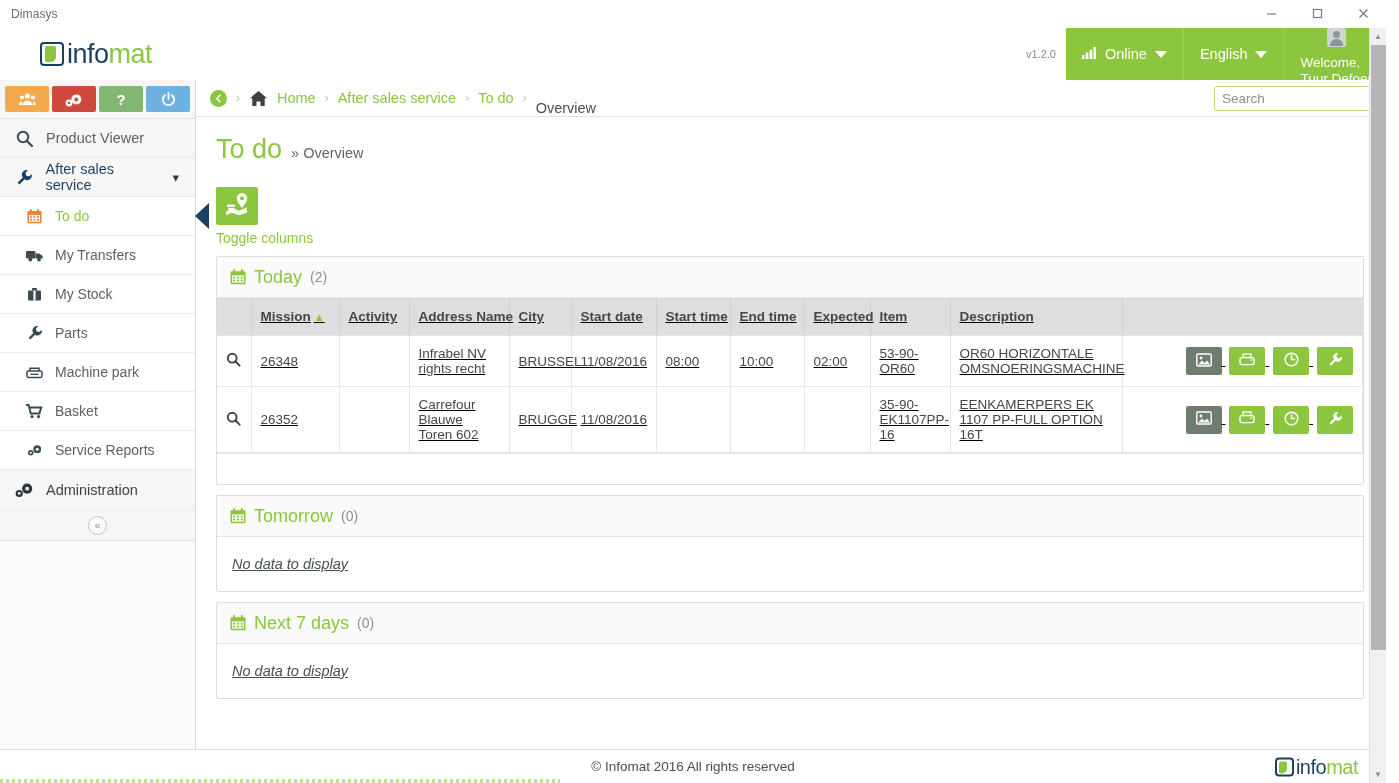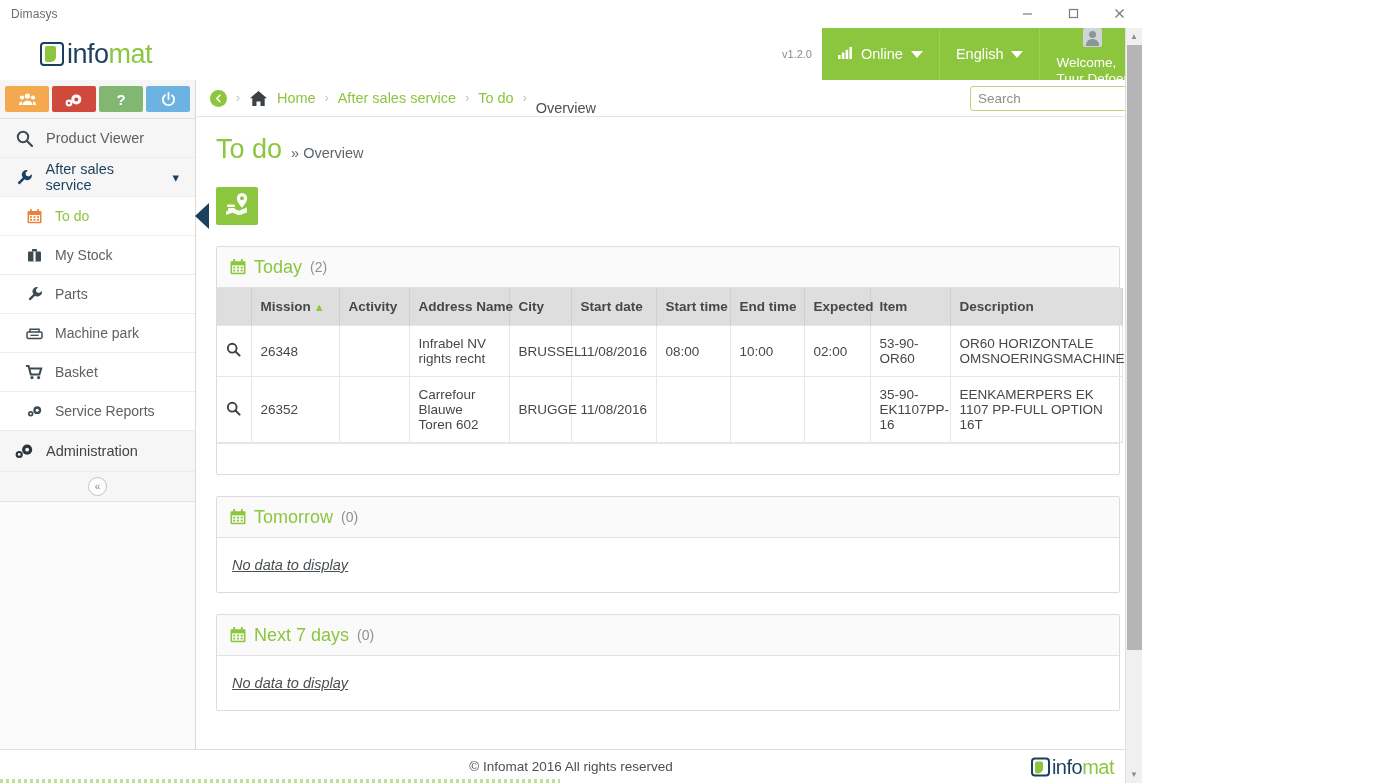--- a/index.html
+++ b/index.html
@@ -2,21 +2,21 @@
 <html><head>
 <meta charset="utf-8">
 <style>
   * { box-sizing: border-box; margin: 0; padding: 0; }
   html, body {
     width: 1399px; height: 783px;
     font-family: "Liberation Sans", sans-serif;
     background: #ffffff;
     overflow: hidden;
   }
-  .app { position: relative; width: 1142px; height: 783px; display: flex; flex-direction: column; }
+  .app { position: relative; width: 1386px; height: 783px; display: flex; flex-direction: column; }
 
   
   .titlebar {
     height: 28px; flex: 0 0 28px;
     display: flex; align-items: center;
     background: #ffffff;
     border-bottom: 1px solid #ffffff;
   }
   .titlebar-title {
     font-size: 12px; color: #6c6c6c; padding-left: 11px; letter-spacing: .1px;
@@ -175,31 +175,31 @@
   .page-sub { font-size: 14.5px; color: #5f666b; }
 
   .toggle-wrap { padding-top: 17px; }
   .toggle-btn {
     width: 42px; height: 38px; background: #8cc63e; border-radius: 2px;
     display: flex; align-items: center; justify-content: center; cursor: pointer;
   }
   .toggle-label { font-size: 14px; color: #8cc63e; padding-top: 5px; cursor: pointer; }
 
   .panel {
-    border: 1px solid #dcdcdc; border-radius: 2px; margin-top: 21px; background: #fff;
+    border: 1px solid #dcdcdc; border-radius: 2px; margin-top: 10px; background: #fff;
   }
   .panel-head {
     height: 41px; display: flex; align-items: center; gap: 8px;
     padding: 0 13px; background: #fafafa; border-bottom: 1px solid #e2e2e2;
   }
   .panel-title { font-size: 18px; color: #8cc63e; }
   .panel-count { font-size: 14px; color: #8b9095; }
   .cal-ico { color: #8cc63e; display: flex; }
 
-  table.grid { width: 100%; border-collapse: collapse; table-layout: fixed; }
+  table.grid { width: 100%; border-collapse: collapse; table-layout: fixed; text-decoration: underline; }
   table.grid th {
     background: #dedede; color: #44484b; font-size: 13.5px; font-weight: bold;
     text-align: left; padding: 11px 9px; border-right: 1px solid #d0d0d0;
     white-space: nowrap;
   }
   table.grid th:last-child { border-right: none; }
   table.grid td {
     border: 1px solid #e6e6e6; border-left: none; padding: 10px 9px;
     font-size: 13.5px; color: #44484b; vertical-align: middle;
   }
@@ -397,20 +397,31 @@
                   <rect x="3" y="10" width="2" height="1.7"></rect>
                   <rect x="6.5" y="10" width="2" height="1.7"></rect>
                   <rect x="10" y="10" width="2" height="1.7"></rect>
                 </g>
               </svg>
           </span>
           <span>To do</span>
           <span class="active-pointer"></span>
         </div>
 
+        <div class="nav-item sub">
+          <span class="ico">
+            <svg width="17" height="13" viewBox="0 0 17 13">
+                <rect x="0" y="2" width="9.5" height="7.5" rx="1" fill="currentColor"></rect>
+                <path d="M9.8 4.4h3.4L16.6 7v2.5H9.8z" fill="currentColor"></path>
+                <circle cx="4.3" cy="10.6" r="1.9" fill="currentColor"></circle>
+                <circle cx="13" cy="10.6" r="1.9" fill="currentColor"></circle>
+              </svg>
+          </span>
+          <span>My Transfers</span>
+        </div>
 
         <div class="nav-item sub">
           <span class="ico">
             <svg width="15" height="15" viewBox="0 0 15 15">
                 <rect x="1" y="3.6" width="13" height="10" rx="1" fill="currentColor"></rect>
                 <rect x="5" y="1" width="5" height="2.4" rx=".6" fill="currentColor"></rect>
                 <rect x="6.4" y="3.6" width="2.2" height="10" fill="#fbfbfb"></rect>
               </svg>
           </span>
           <span>My Stock</span>
@@ -519,20 +530,21 @@
               <span>
                 <svg width="25" height="22" viewBox="0 0 25 22">
                   <path d="M1 18.5 7.5 15l6.5 2.8 8-3.5v5.2l-8 3-6.5-2.8L1 22z" fill="#fff" opacity=".92"></path>
                   <rect x="2" y="11.5" width="8" height="2.4" rx="1" fill="#fff"></rect>
                   <rect x="3.2" y="15" width="6.6" height="2.2" rx="1" fill="#fff"></rect>
                   <path d="M17 0a5.2 5.2 0 0 0-5.2 5.2c0 3.9 5.2 9.6 5.2 9.6s5.2-5.7 5.2-9.6A5.2 5.2 0 0 0 17 0z" fill="#fff"></path>
                   <circle cx="17" cy="5.2" r="2" fill="#8cc63e"></circle>
                 </svg>
               </span>
             </div>
+            <div class="toggle-label">Toggle columns</div>
           </div>
 
           <div class="panel">
             <div class="panel-head">
               <span class="cal-ico">
                 <svg width="16" height="16" viewBox="0 0 15 15">
                     <rect x="0.5" y="2" width="14" height="12.3" rx="1" fill="currentColor"></rect>
                     <rect x="2" y="6" width="11" height="6.8" fill="#fff"></rect>
                     <rect x="3" y="0" width="1.8" height="3.4" rx=".7" fill="currentColor"></rect>
                     <rect x="10.2" y="0" width="1.8" height="3.4" rx=".7" fill="currentColor"></rect>

